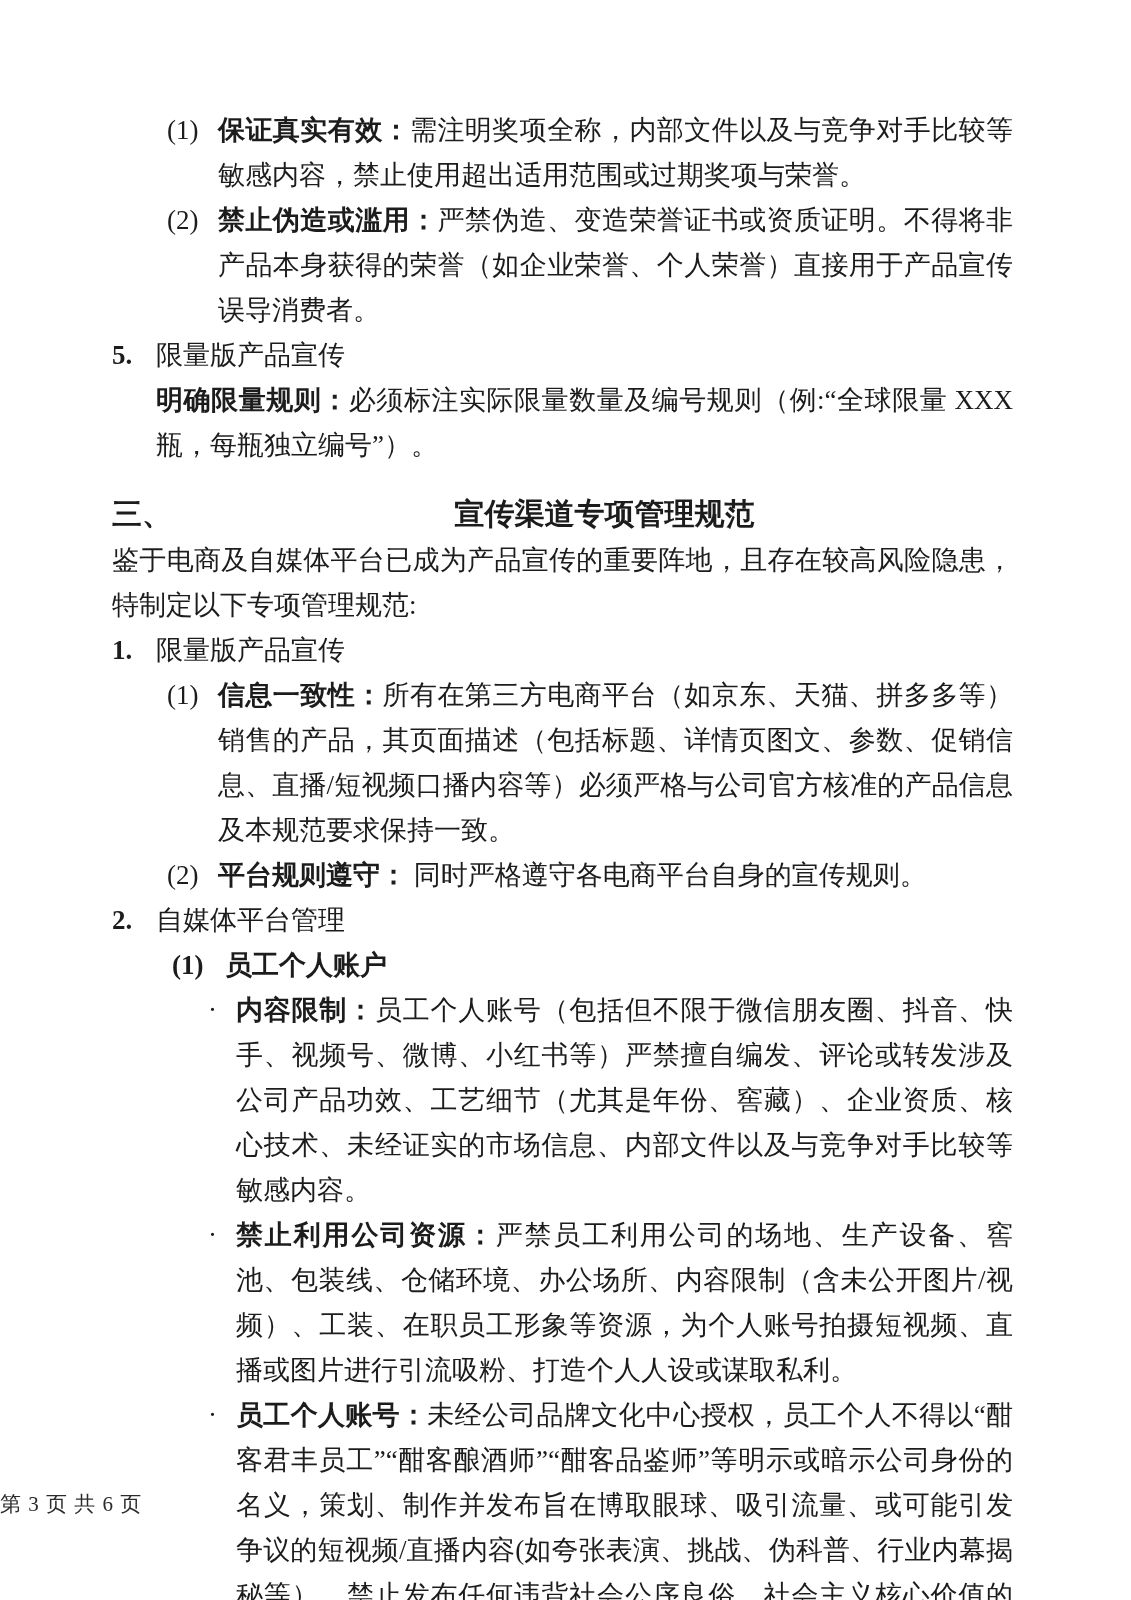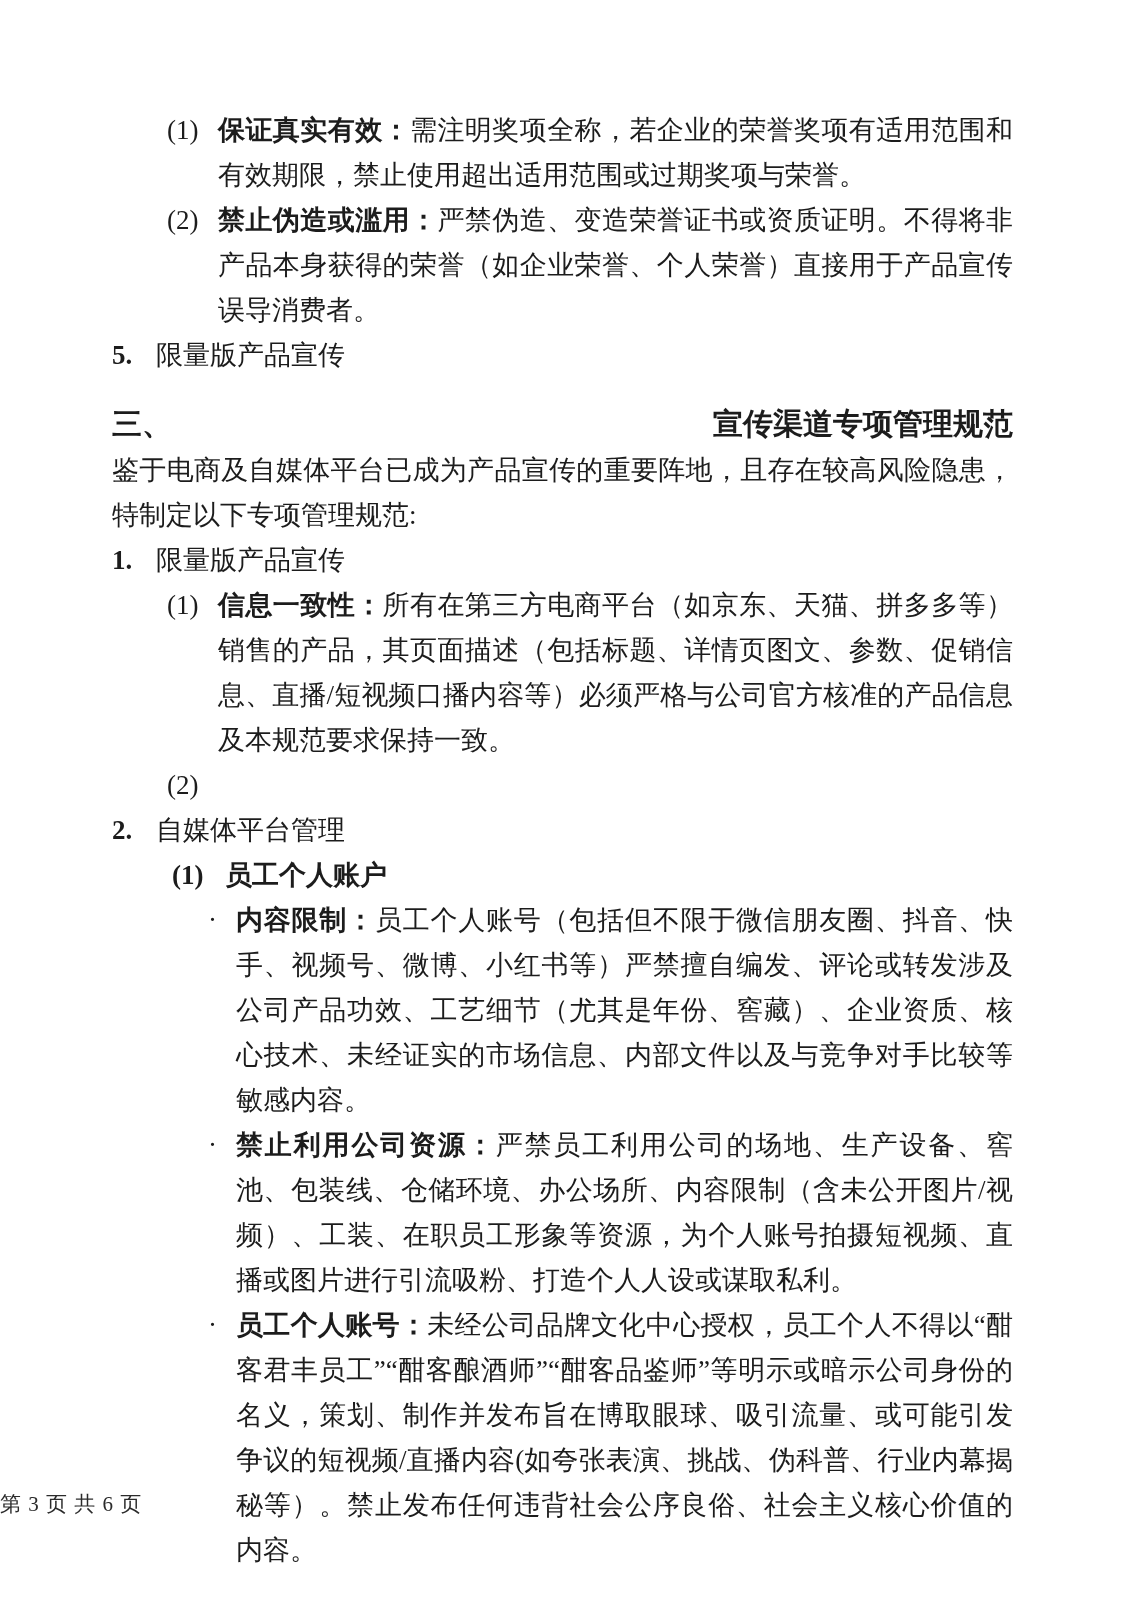--- a/index.html
+++ b/index.html
@@ -48,21 +48,21 @@
 
   
   .heading {
     margin-top: 23px;
     margin-bottom: 1px;
     font-size: 30px;
     font-weight: 700;
     line-height: 46px;
   }
   .heading .marker { width: 84px; }
-  .heading .text { text-align: right; }
+  .heading .text { text-align: center; }
 
   .footer {
     position: absolute;
     left: 0;
     top: 1490px;
     width: 100%;
     text-align: left;
     font-size: 21px;
     line-height: 28px;
     color: #2b2b2b;
@@ -70,33 +70,36 @@
   }
 </style>
 </head>
 <body>
 
 <div class="page">
   <div class="content">
 
     <div class="block sub">
       <span class="marker">(1)</span>
-      <p class="text"><b class="lead">保证真实有效：</b><span>需注明奖项全称，若企业的荣誉奖项有适用范围和有效期限，禁止使用超出适用范围或过期奖项与荣誉。</span></p>
+      <p class="text"><b class="lead">保证真实有效：</b><span>需注明奖项全称，内部文件以及与竞争对手比较等敏感内容，禁止使用超出适用范围或过期奖项与荣誉。</span></p>
     </div>
 
     <div class="block sub">
       <span class="marker">(2)</span>
       <p class="text"><b class="lead">禁止伪造或滥用：</b><span>严禁伪造、变造荣誉证书或资质证明。不得将非产品本身获得的荣誉（如企业荣誉、个人荣誉）直接用于产品宣传误导消费者。</span></p>
     </div>
 
     <div class="block num">
       <span class="marker">5.</span>
       <p class="text">限量版产品宣传</p>
     </div>
 
+    <div class="block para-indent">
+      <p class="text"><b class="lead">明确限量规则：</b><span>必须标注实际限量数量及编号规则（例:“全球限量 XXX 瓶，每瓶独立编号”）。</span></p>
+    </div>
 
     <div class="block heading">
       <span class="marker">三、</span>
       <p class="text">宣传渠道专项管理规范</p>
     </div>
 
     <div class="block">
       <p class="text">鉴于电商及自媒体平台已成为产品宣传的重要阵地，且存在较高风险隐患，特制定以下专项管理规范:</p>
     </div>
 
@@ -105,20 +108,21 @@
       <p class="text">限量版产品宣传</p>
     </div>
 
     <div class="block sub">
       <span class="marker">(1)</span>
       <p class="text"><b class="lead">信息一致性：</b><span>所有在第三方电商平台（如京东、天猫、拼多多等）销售的产品，其页面描述（包括标题、详情页图文、参数、促销信息、直播/短视频口播内容等）必须严格与公司官方核准的产品信息及本规范要求保持一致。</span></p>
     </div>
 
     <div class="block sub">
       <span class="marker">(2)</span>
+      <p class="text"><b class="lead">平台规则遵守：</b><span> 同时严格遵守各电商平台自身的宣传规则。</span></p>
     </div>
 
     <div class="block num">
       <span class="marker">2.</span>
       <p class="text">自媒体平台管理</p>
     </div>
 
     <div class="block subtitle">
       <span class="marker">(1)</span>
       <p class="text">员工个人账户</p>

